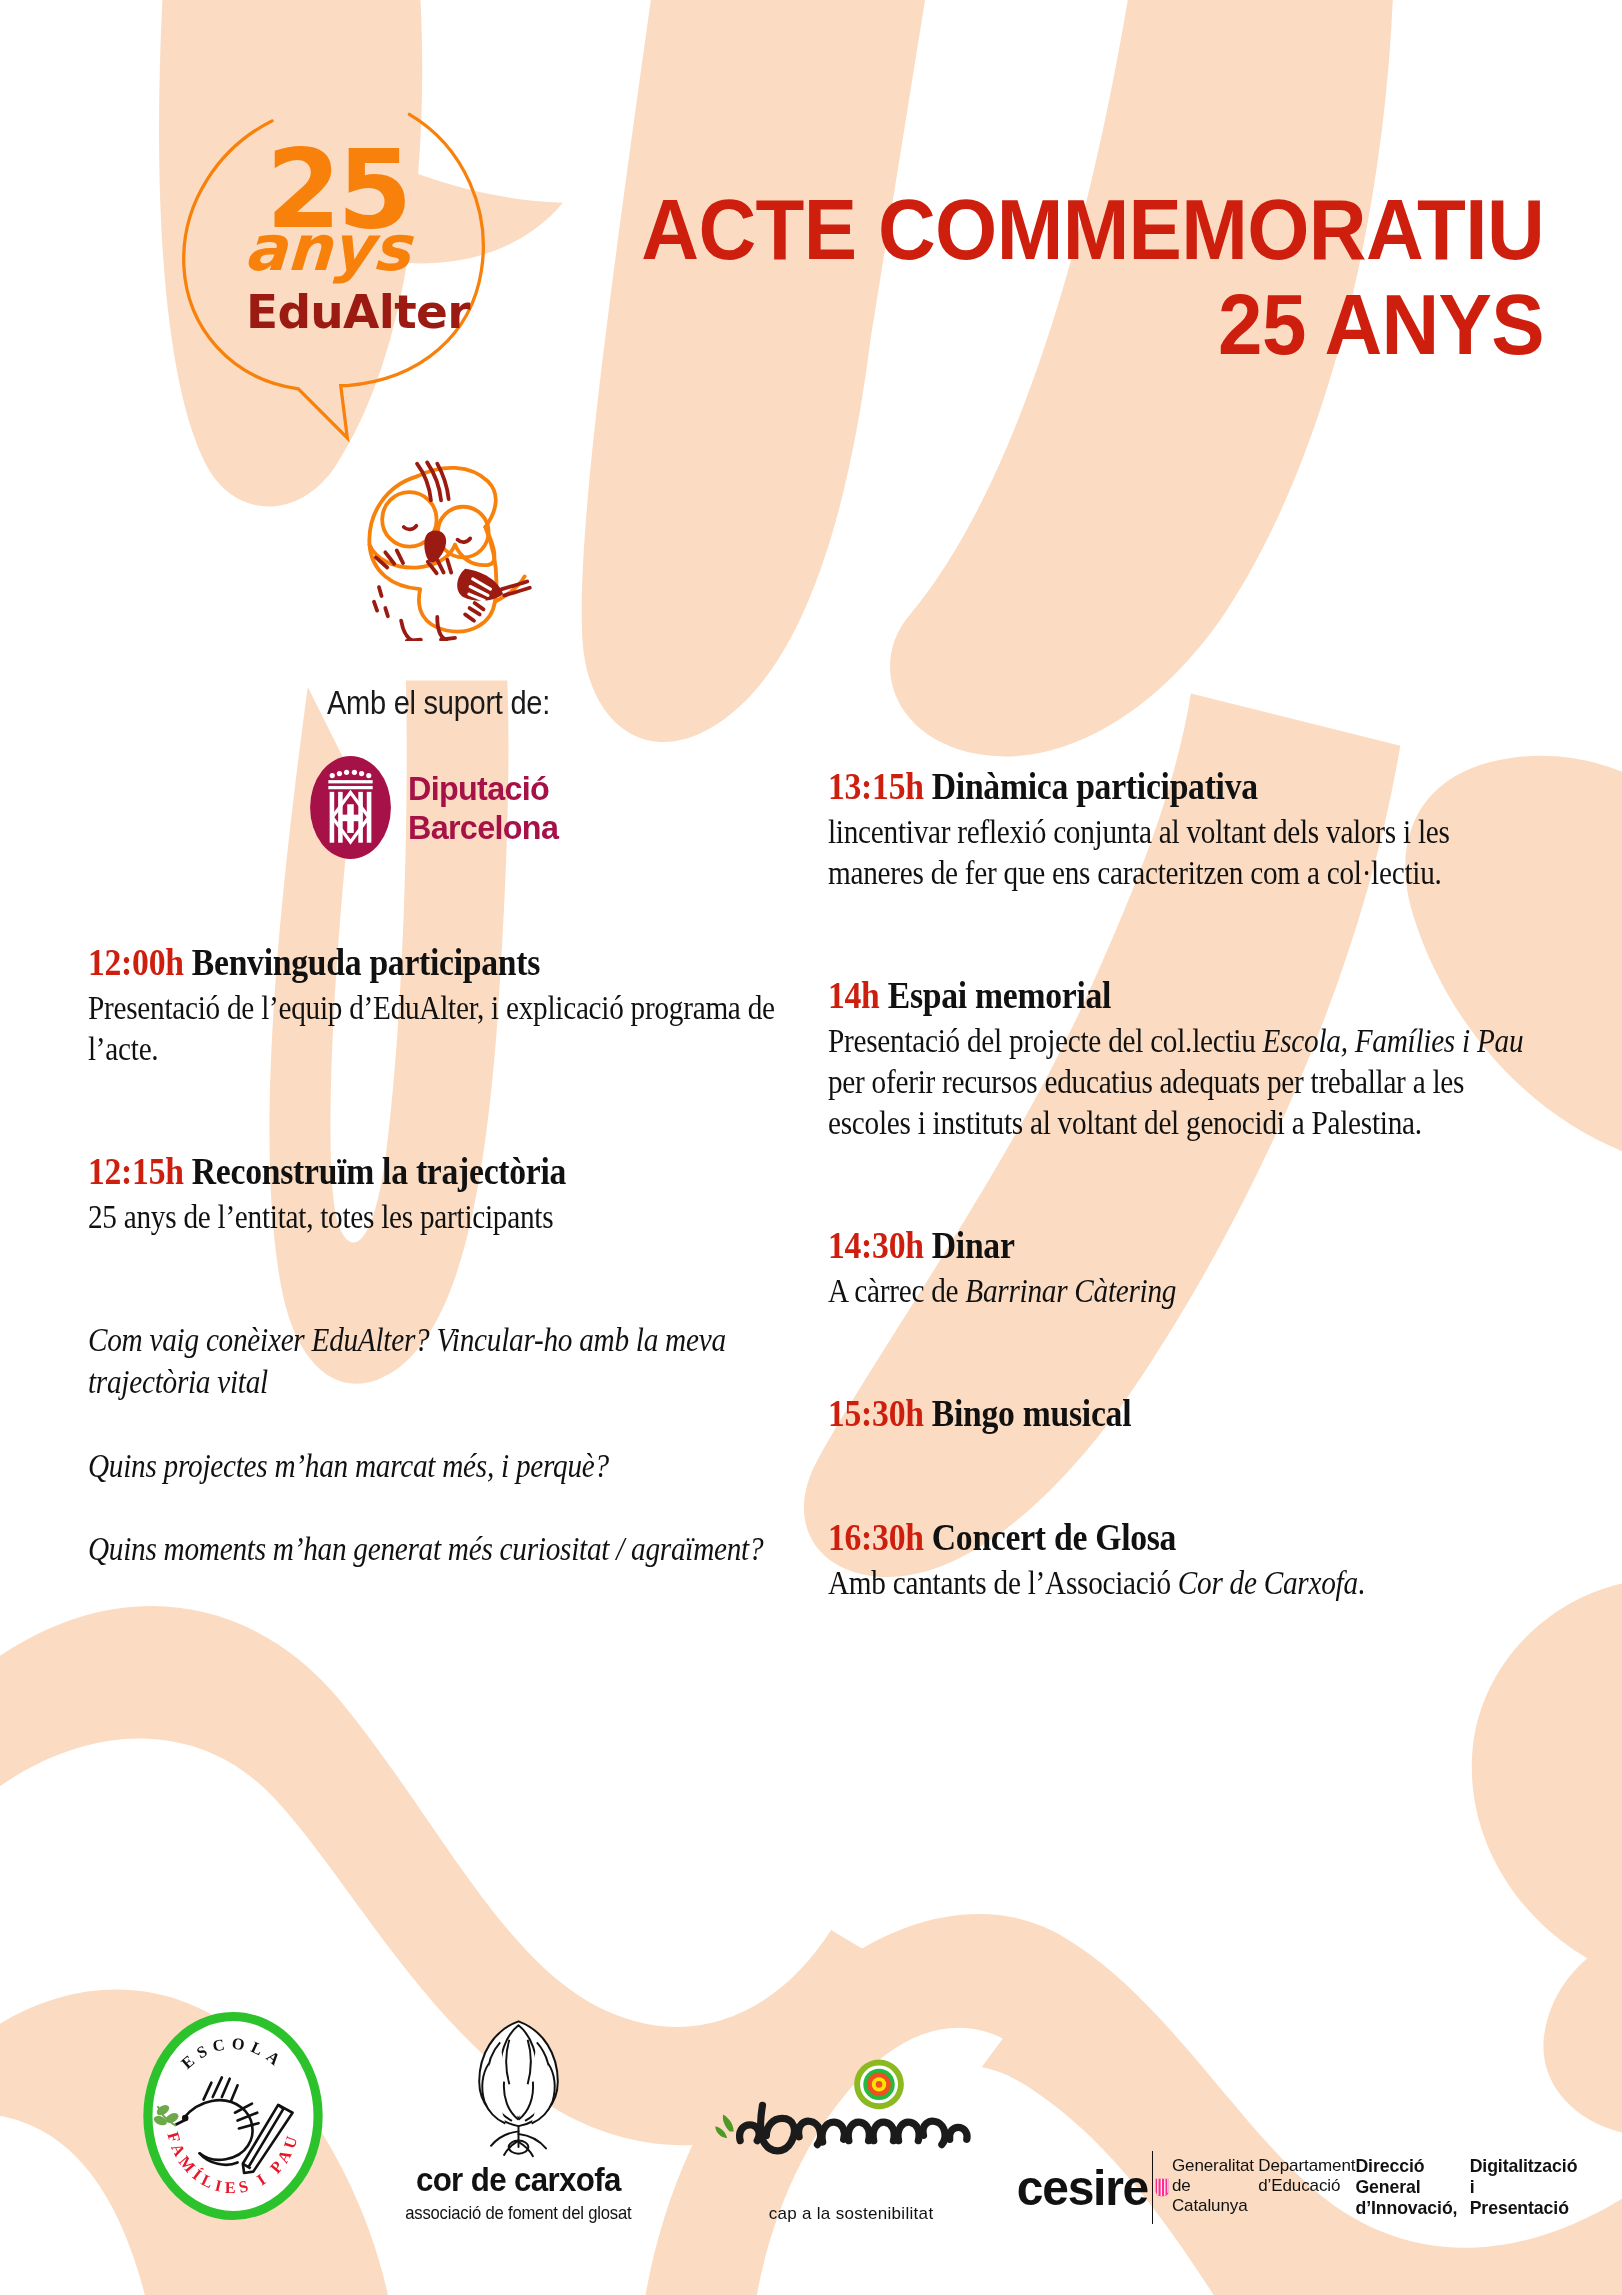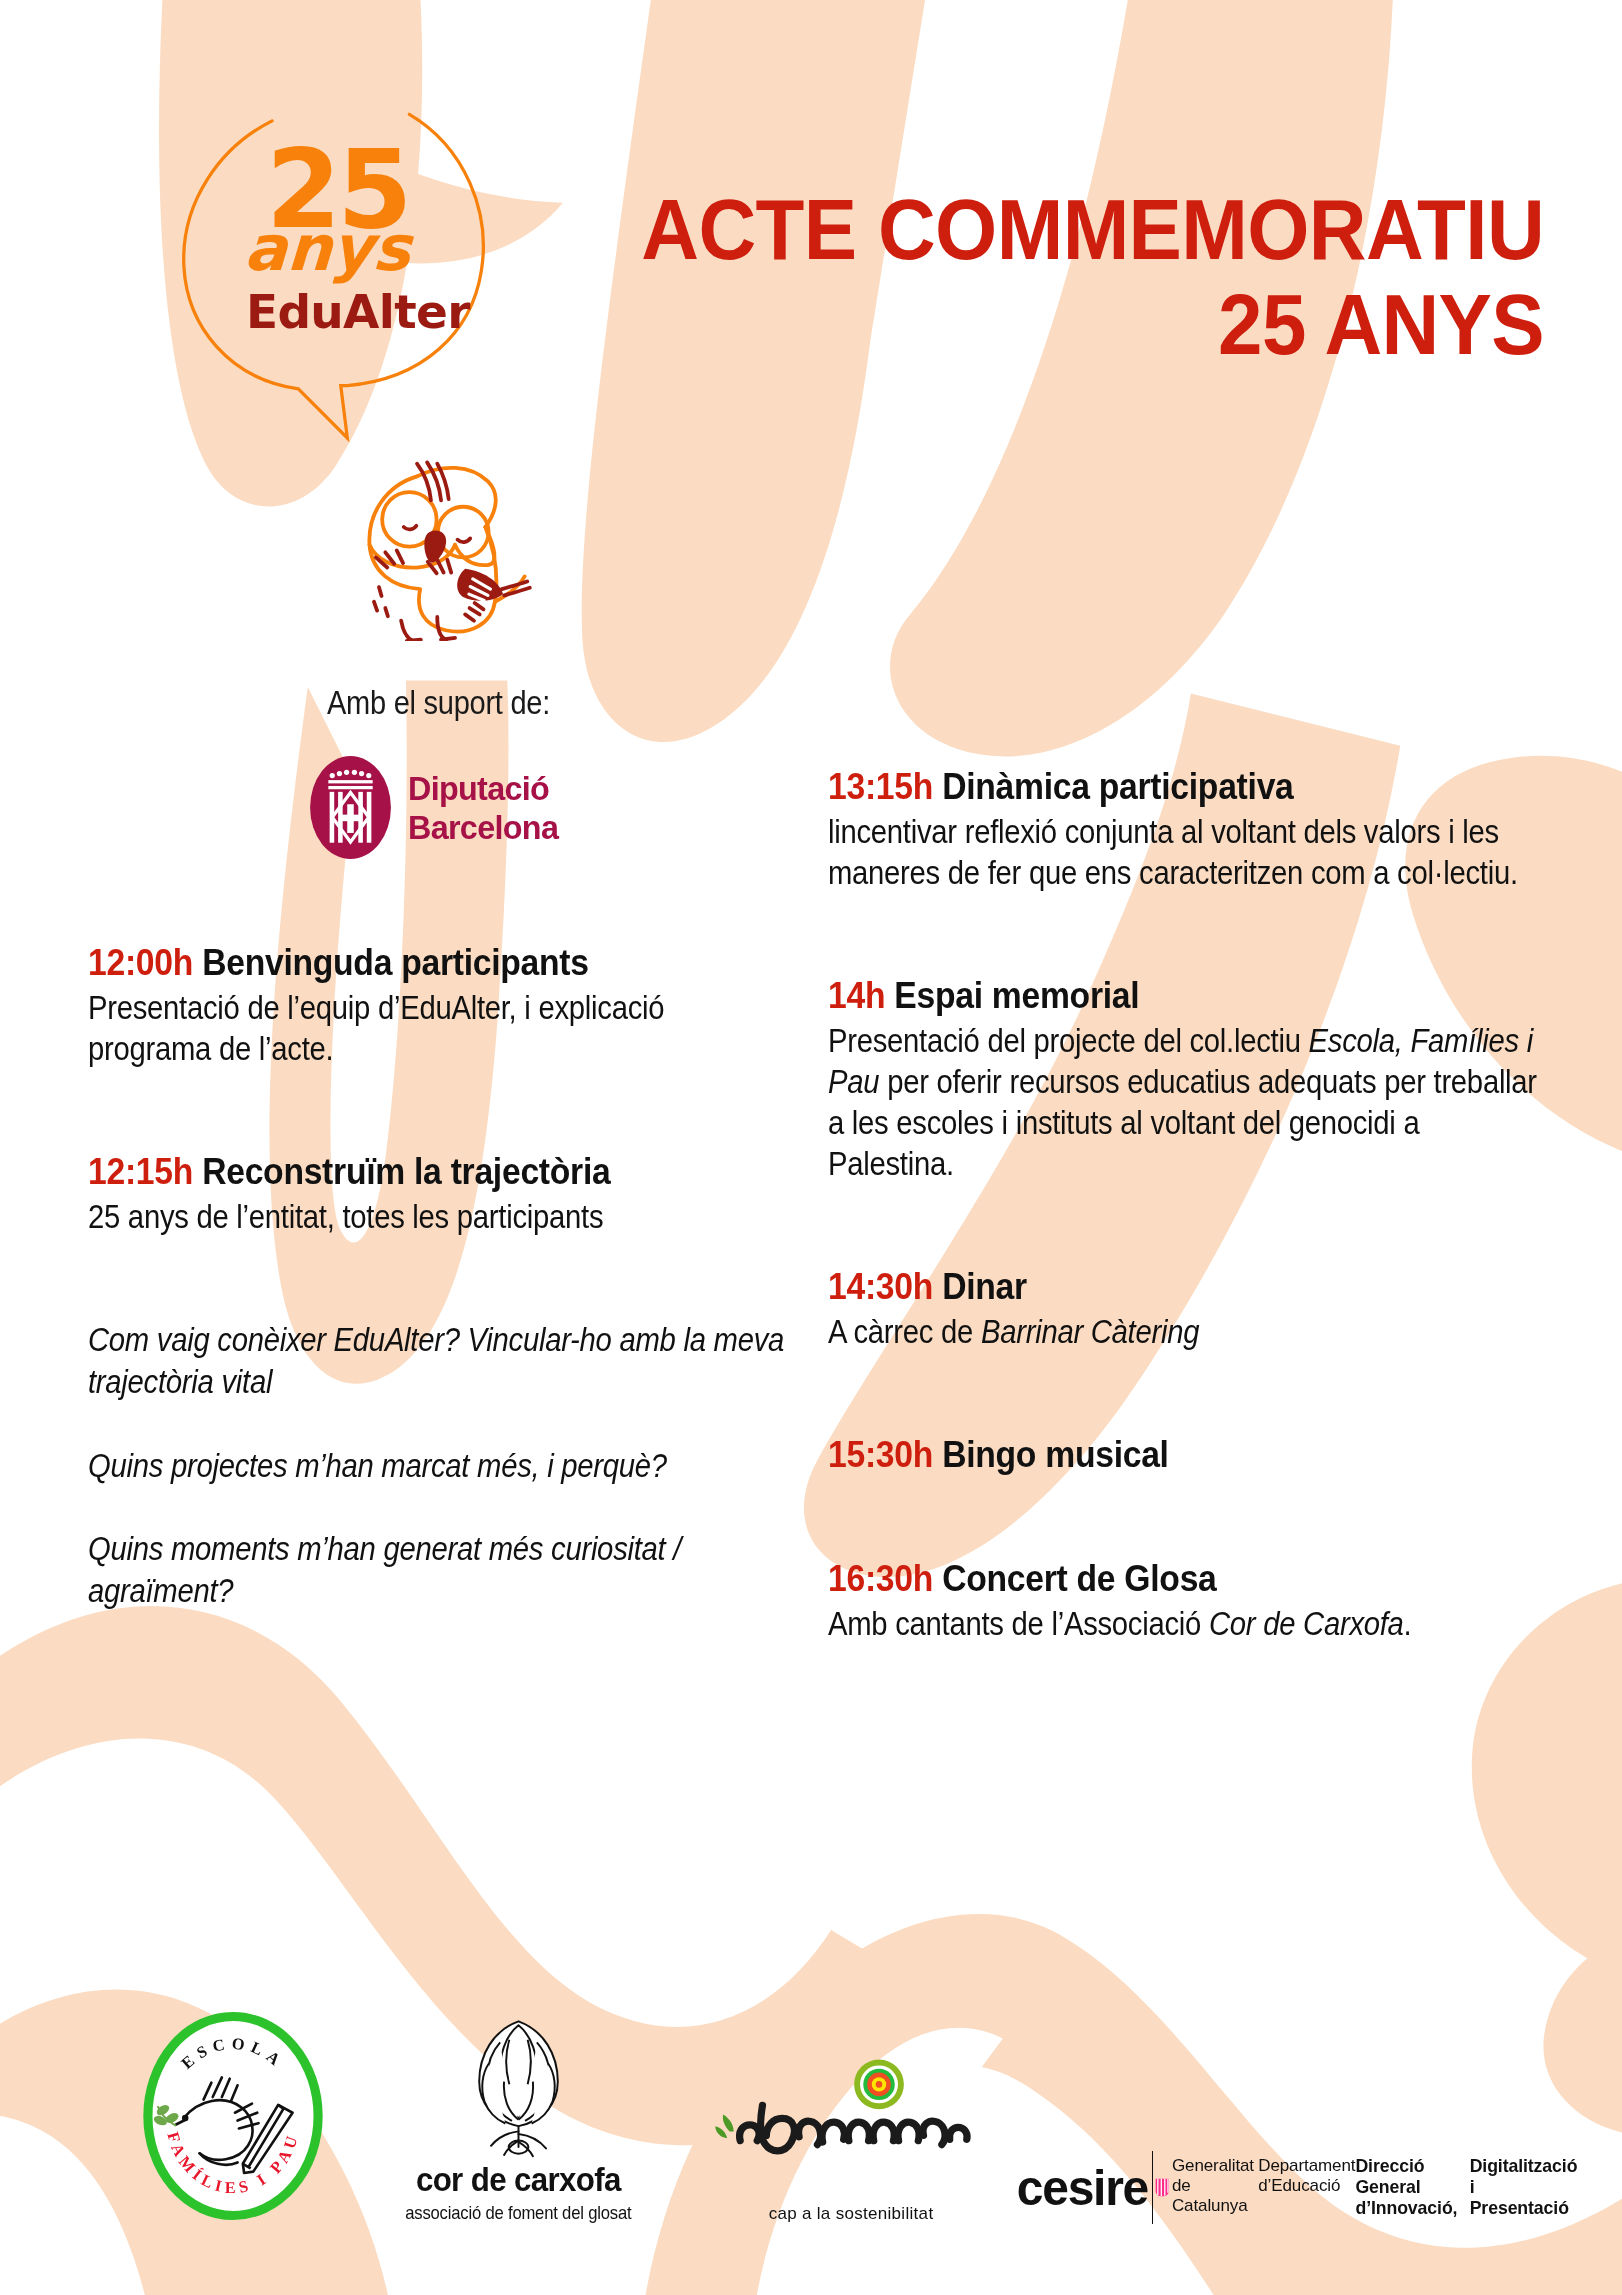--- a/index.html
+++ b/index.html
@@ -142,20 +142,21 @@
     line-height: 1.12;
     letter-spacing: -0.7px;
     transform: scaleX(0.95);
     transform-origin: left center;
   }
 
   
   .col {
     position: absolute;
     z-index: 6;
+    font-family: Liberation Serif, serif;
   }
   #col-left  { left: 88px;  top: 942px; width: 703px; }
   #col-right { left: 828px; top: 766px; width: 720px; }
 
   .entry { margin-bottom: 35px; }
   .entry-head {
     font-size: 37px;
     line-height: 1.14;
     font-weight: bold;
     color: #111111;

